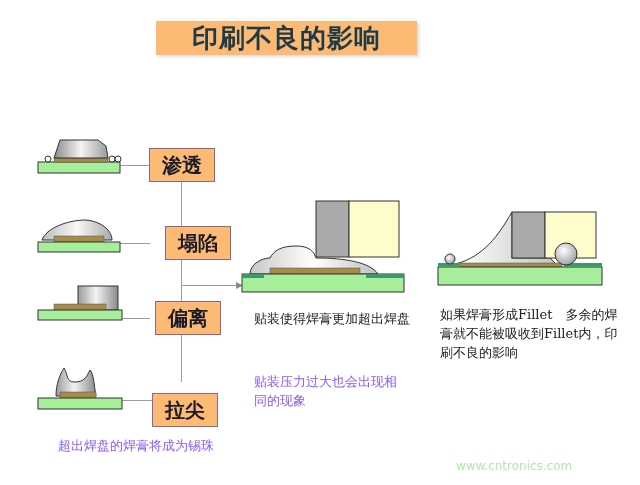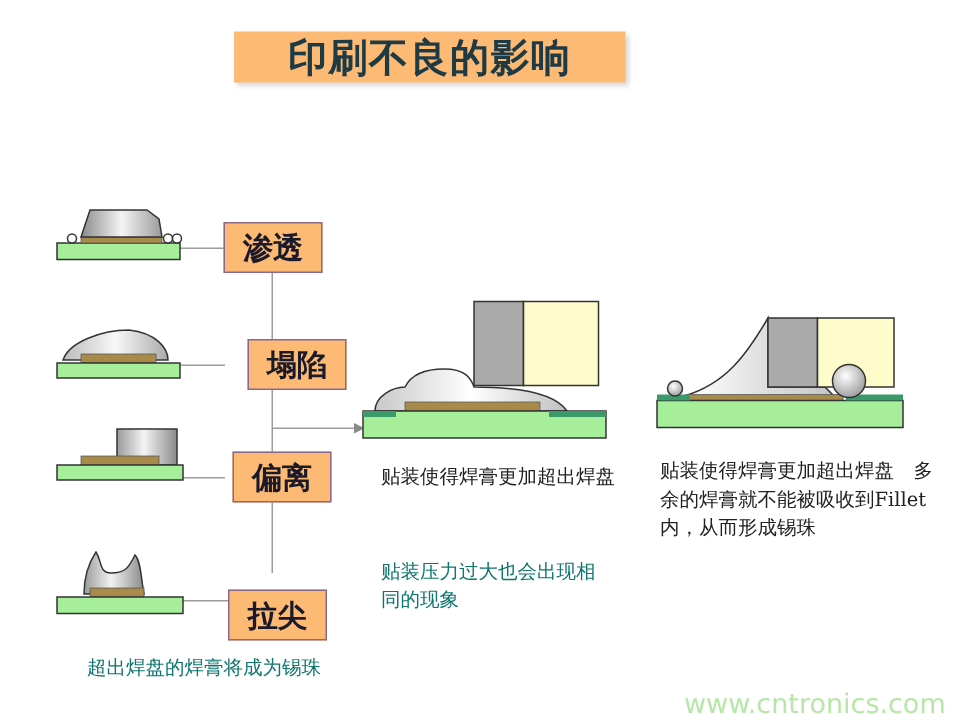--- a/index.html
+++ b/index.html
@@ -21,25 +21,25 @@
     background: #fdba74; border: 1px solid #8a6a88;
     display: flex; align-items: center; justify-content: center;
     font-family: "DejaVu Sans", "Liberation Sans", sans-serif;
     font-size: 20px; font-weight: bold; color: #1a1a2a;
   }
   .line { position: absolute; background: #9c9c9c; }
   .note {
     position: absolute; font-size: 13px; line-height: 19px;
   }
   .note-dark { color: #222222; }
-  .note-pink { color: #0f766e; }
+  .note-pink { color: #8b5cf6; }
   .watermark {
     position: absolute; left: 456px; top: 459px;
     font-family: "DejaVu Sans", "Liberation Sans", sans-serif;
-    font-size: 18px; color: #b7e6a8;
+    font-size: 12px; color: #b7e6a8;
   }
   svg { position: absolute; overflow: visible; }
 </style>
 </head>
 <body>
 
 <div class="title-box">印刷不良的影响</div>
 
 <div class="line" style="left:181px; top:182px; width:1px; height:200px;"></div>
 <div class="line" style="left:110px; top:165px; width:40px; height:1px;"></div>
@@ -148,15 +148,15 @@
   <rect x="76" y="4" width="33" height="46" fill="#aaaaaa" stroke="#333" stroke-width="1"></rect>
   <rect x="109" y="4" width="51" height="46" fill="#fffccc" stroke="#333" stroke-width="1"></rect>
   <rect x="22" y="55" width="104" height="4" fill="#a88a4a" stroke="#555" stroke-width="0.5"></rect>
   <rect x="2" y="59" width="164" height="18" fill="#a6ee9a" stroke="#333" stroke-width="1"></rect>
   <rect x="2" y="55" width="22" height="4" fill="#3a9a6a"></rect>
   <rect x="128" y="55" width="38" height="4" fill="#3a9a6a"></rect>
   <circle cx="14" cy="51" r="5" fill="url(#ball)" stroke="#333" stroke-width="1"></circle>
   <circle cx="130" cy="46" r="11" fill="url(#ball)" stroke="#333" stroke-width="1"></circle>
 </svg>
 
-<div class="note note-dark" style="left:440px; top:305px; width:190px;">贴装使得焊膏更加超出焊盘　多余的焊膏就不能被吸收到Fillet内，从而形成锡珠</div>
+<div class="note note-dark" style="left:440px; top:305px; width:190px;">如果焊膏形成Fillet　多余的焊膏就不能被吸收到Fillet内，印刷不良的影响</div>
 
 <div class="watermark">www.cntronics.com</div>
 
 </body></html>

